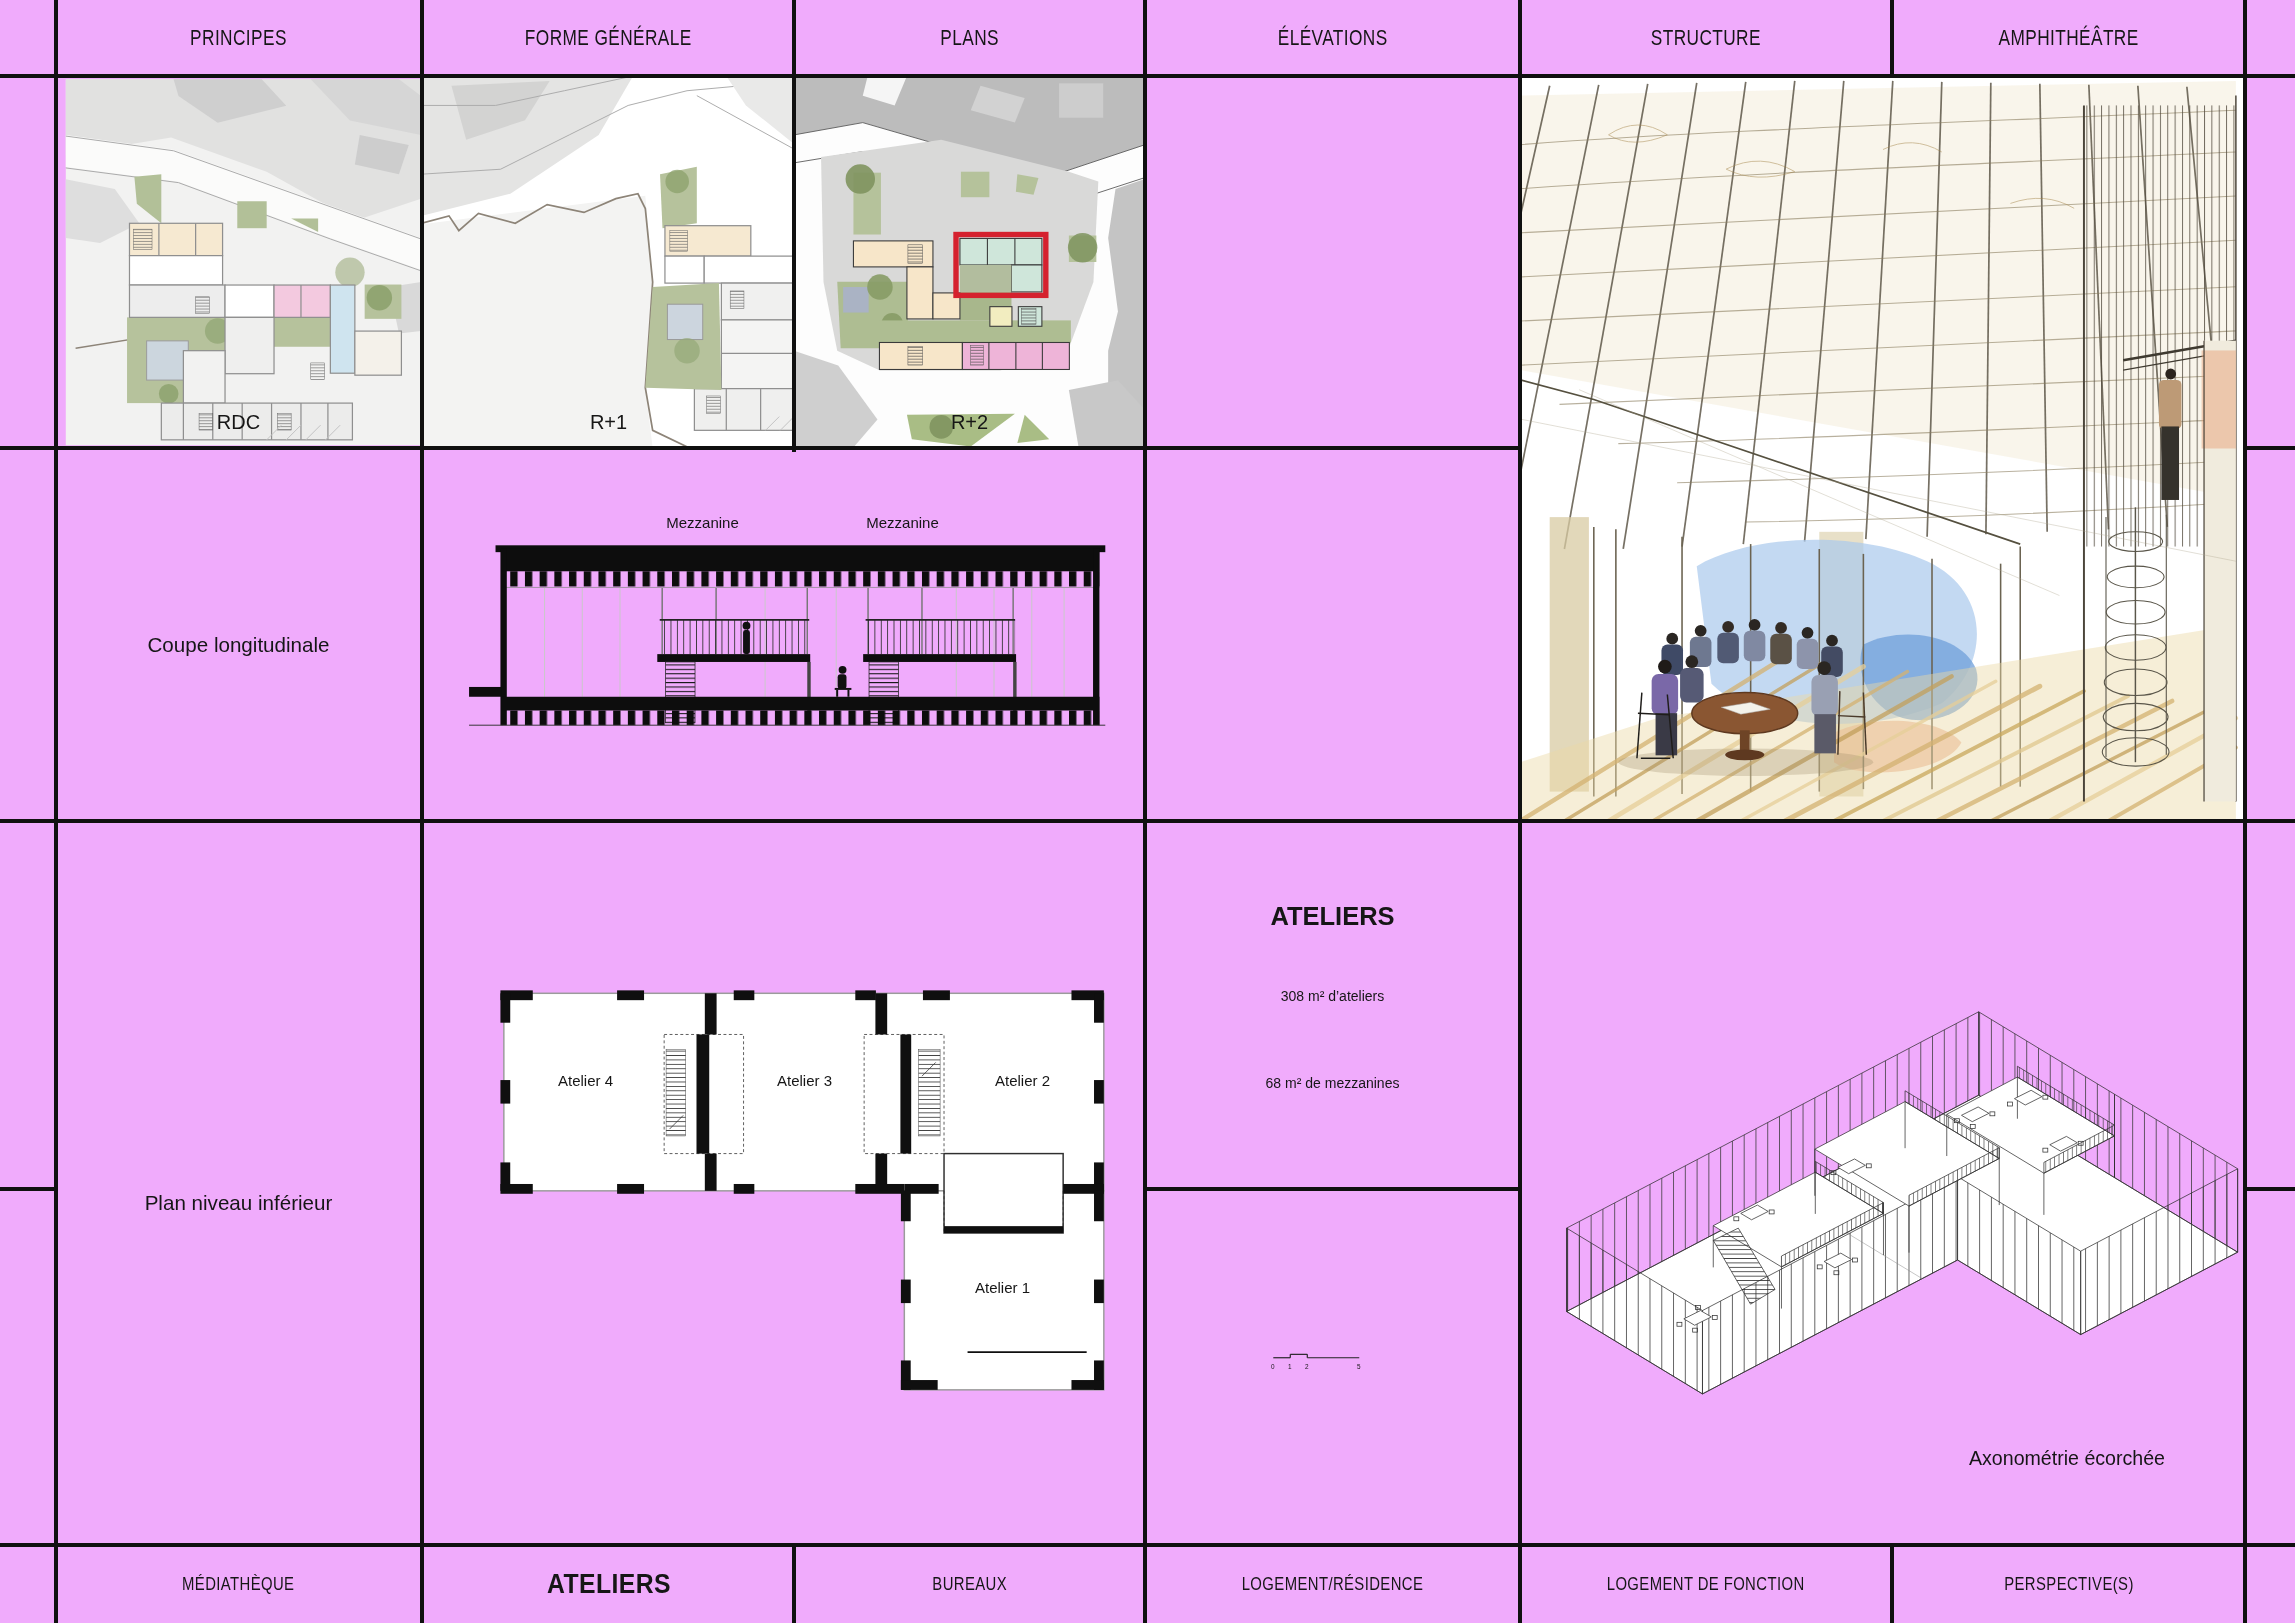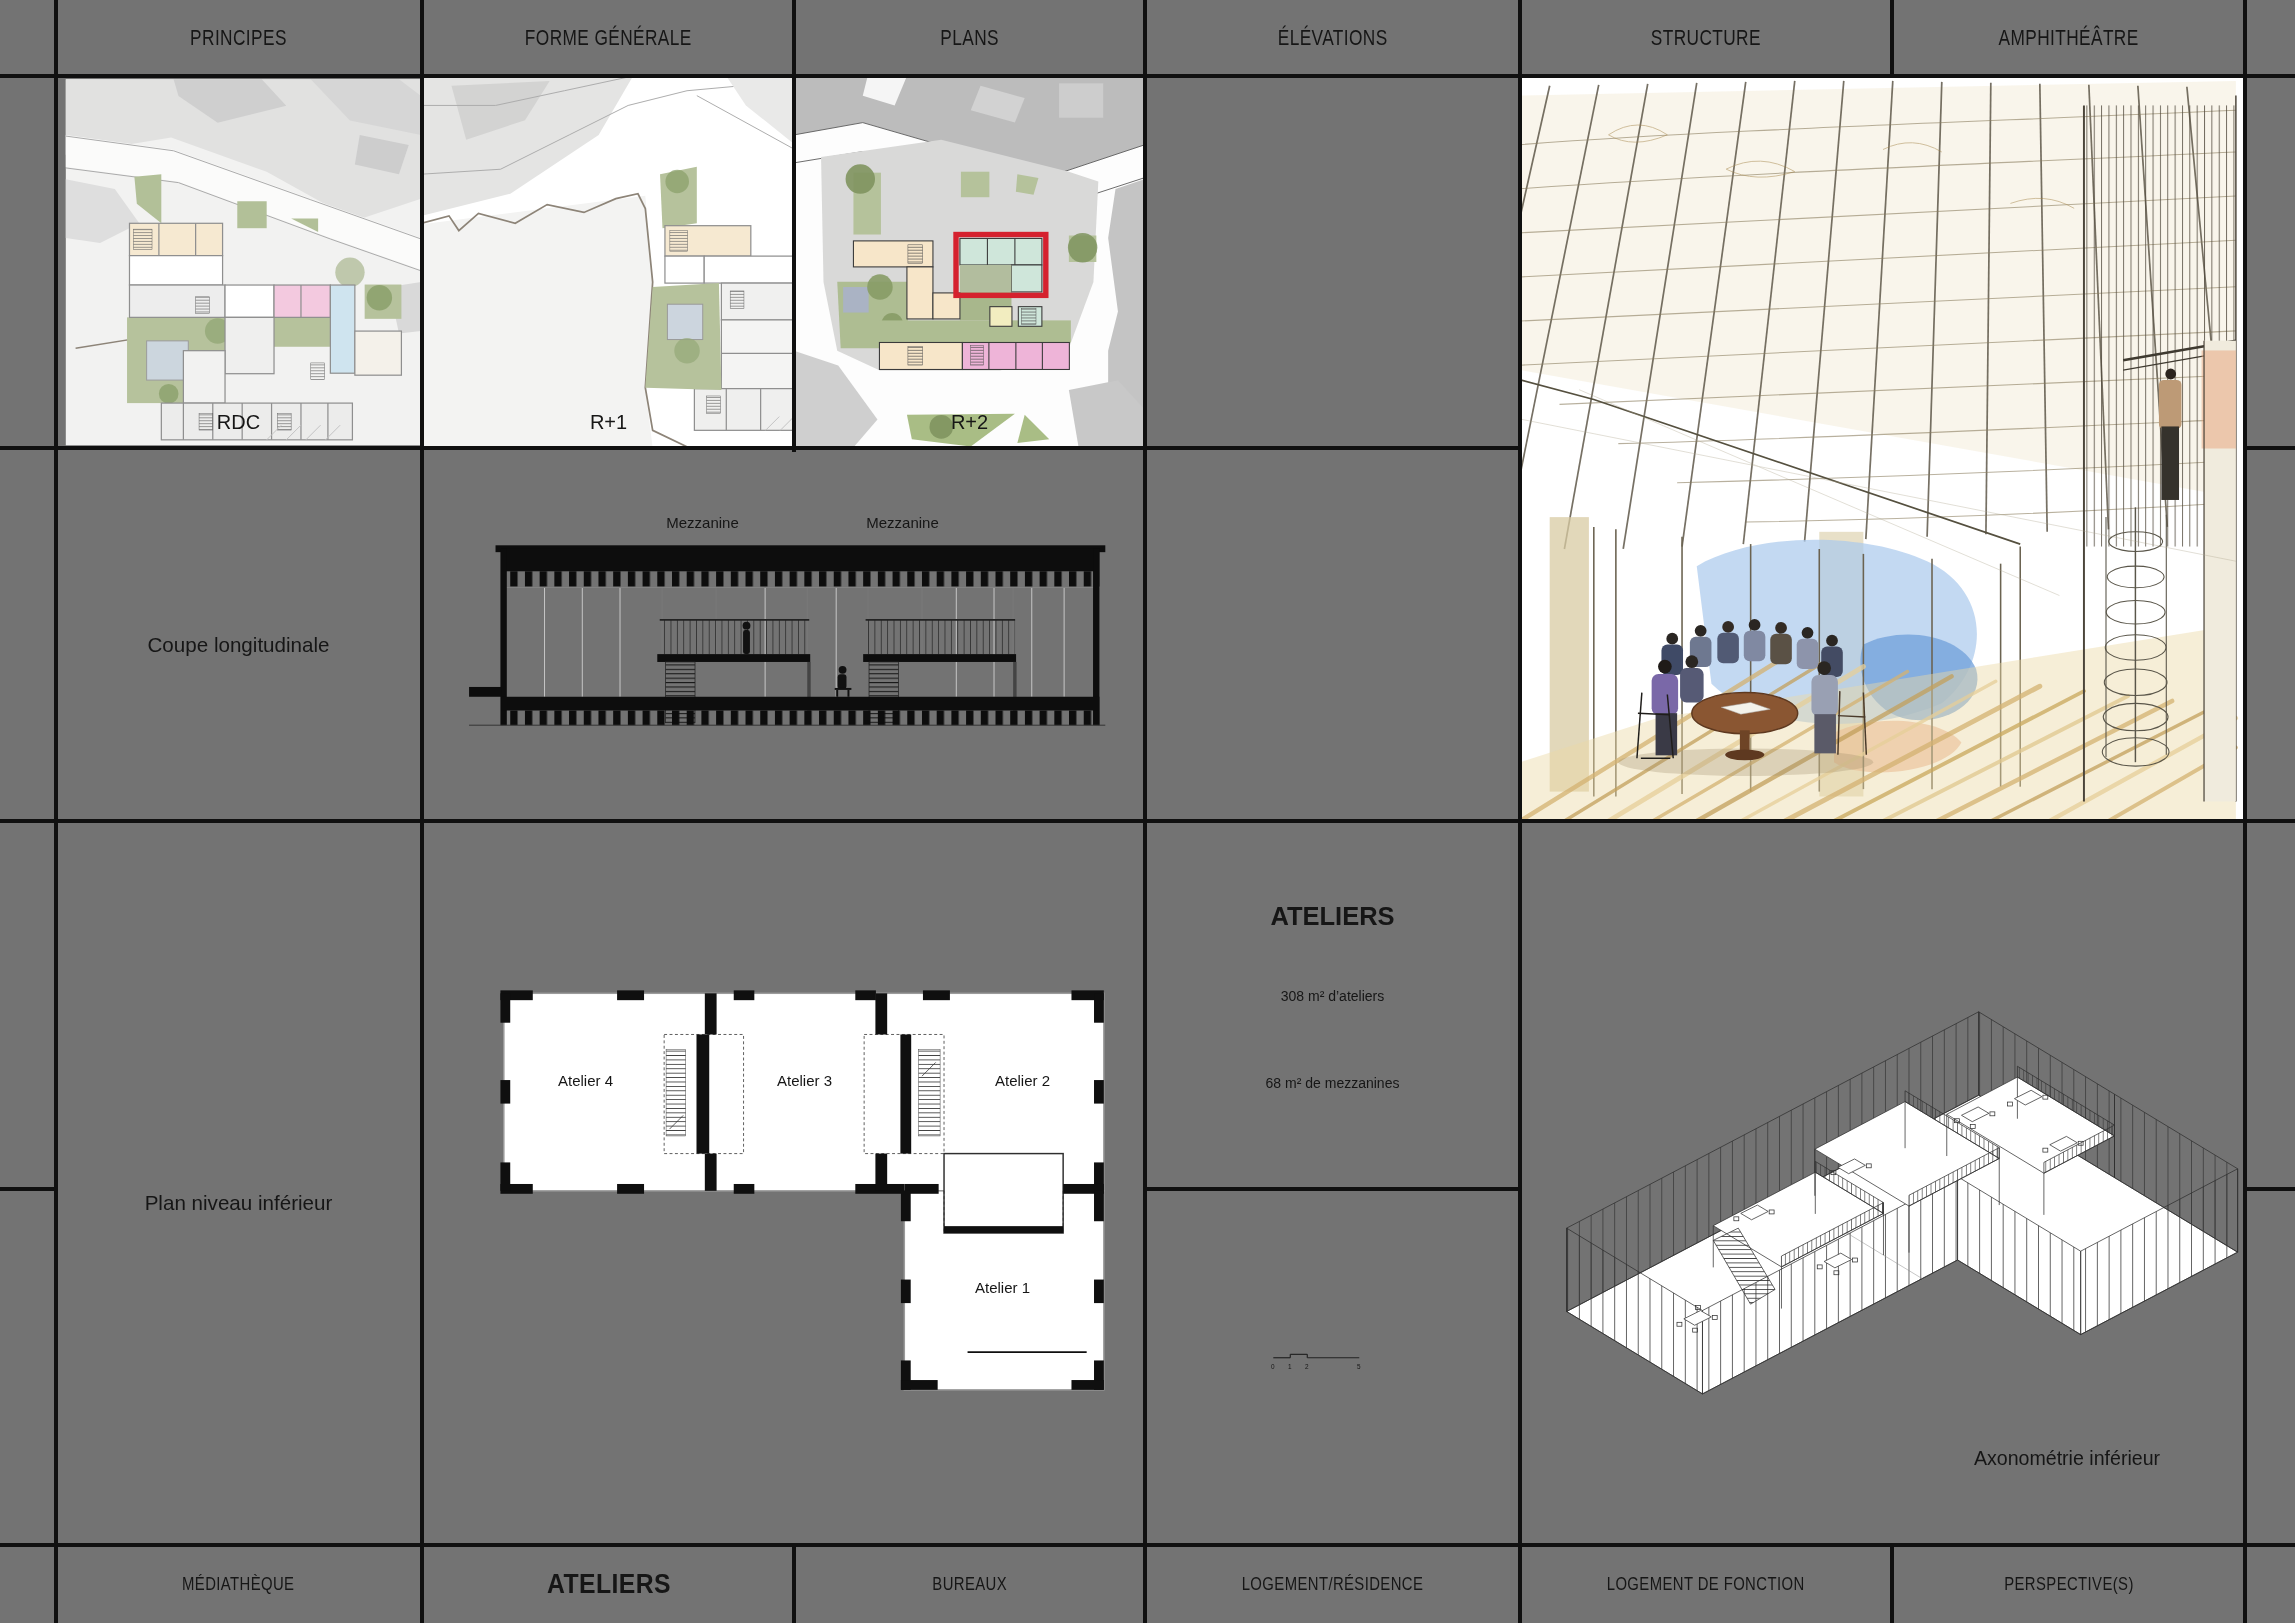--- a/index.html
+++ b/index.html
@@ -1,16 +1,16 @@
 <!DOCTYPE html>
 <html style="font-size:7.8px"><head>
 <meta charset="utf-8">
 <style>
   html,body{margin:0;padding:0;background:#ffffff;}
-  .board{position:relative;width:2295px;height:1624px;background:#737373;
+  .board{position:relative;width:2295px;height:1624px;background:#f0abfc;
          font-family:"Liberation Sans",sans-serif;color:#161616;overflow:hidden;}
   .gl{position:absolute;background:#101010;z-index:6;}
   .lbl{position:absolute;text-align:center;z-index:4;}
   .lbl span{display:inline-block;white-space:nowrap;}
   .cx{transform:scaleX(.8);transform-origin:center;}
   .cx9{transform:scaleX(.9);transform-origin:center;}
   .hdr{font-size:21.6px;line-height:76px;letter-spacing:0.5px;}
   .ftr{font-size:18.6px;line-height:78px;letter-spacing:0.5px;}
   .ftr-big{font-size:27.5px;line-height:78px;font-weight:bold;letter-spacing:0.5px;}
   .maplbl{font-size:20px;}
@@ -655,21 +655,21 @@
             <rect x="1138" y="653" width="10" height="8"></rect>
           </g>
         <g>
             <polygon points="450,800 484,783 506,796 472,813" fill="#fff"></polygon>
             <rect x="436" y="807" width="10" height="8"></rect>
             <rect x="508" y="793" width="10" height="8"></rect>
           </g>
       </g>
     </g>
   </svg>
-  <div class="lbl axol" style="left:1920px;top:1447px;width:294px;"><span>Axonométrie inférieur</span></div>
+  <div class="lbl axol" style="left:1920px;top:1447px;width:294px;"><span>Axonométrie écorchée</span></div>
 
   <div>
     <div class="gl" style="left:54px;top:0;width:4.4px;height:1624px;"></div>
     <div class="gl" style="left:420px;top:0;width:4.4px;height:1624px;"></div>
     <div class="gl" style="left:792px;top:0;width:4.4px;height:452px;"></div>
     <div class="gl" style="left:792px;top:1545px;width:4.4px;height:78px;"></div>
     <div class="gl" style="left:1143px;top:0;width:4.4px;height:1624px;"></div>
     <div class="gl" style="left:1518px;top:0;width:4.4px;height:1624px;"></div>
     <div class="gl" style="left:1890px;top:0;width:4.4px;height:78px;"></div>
     <div class="gl" style="left:1890px;top:1545px;width:4.4px;height:78px;"></div>

